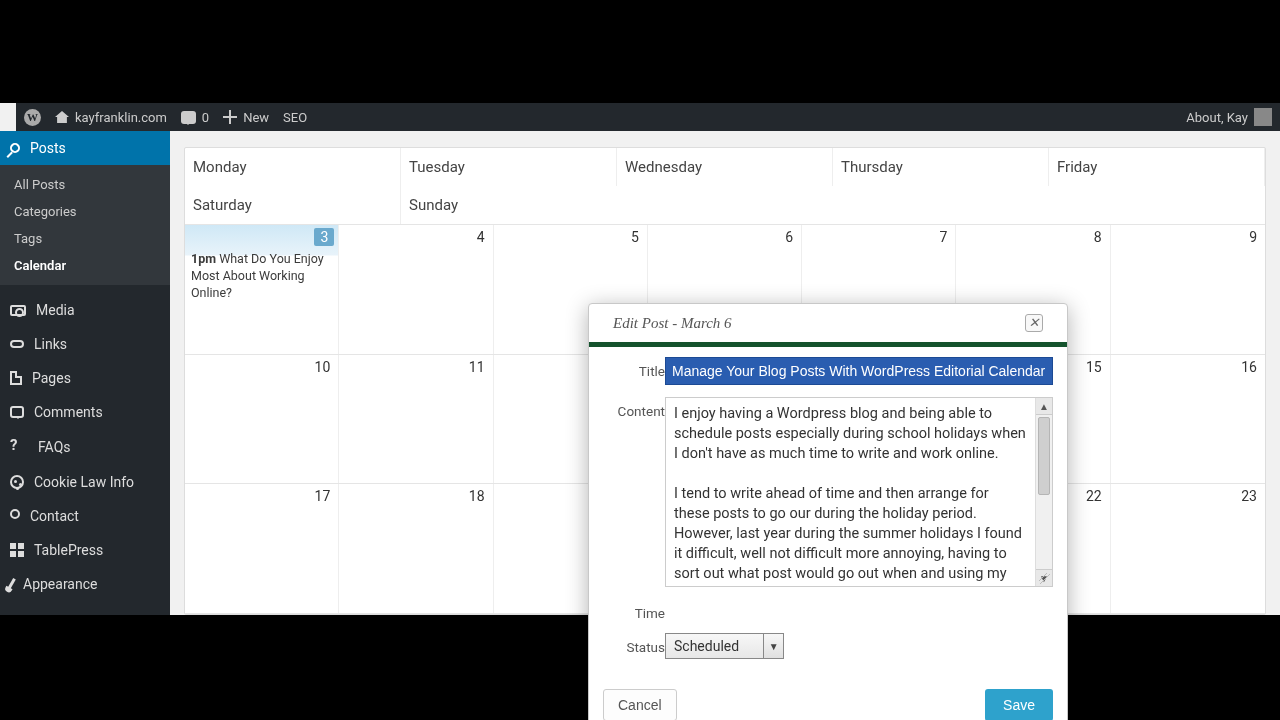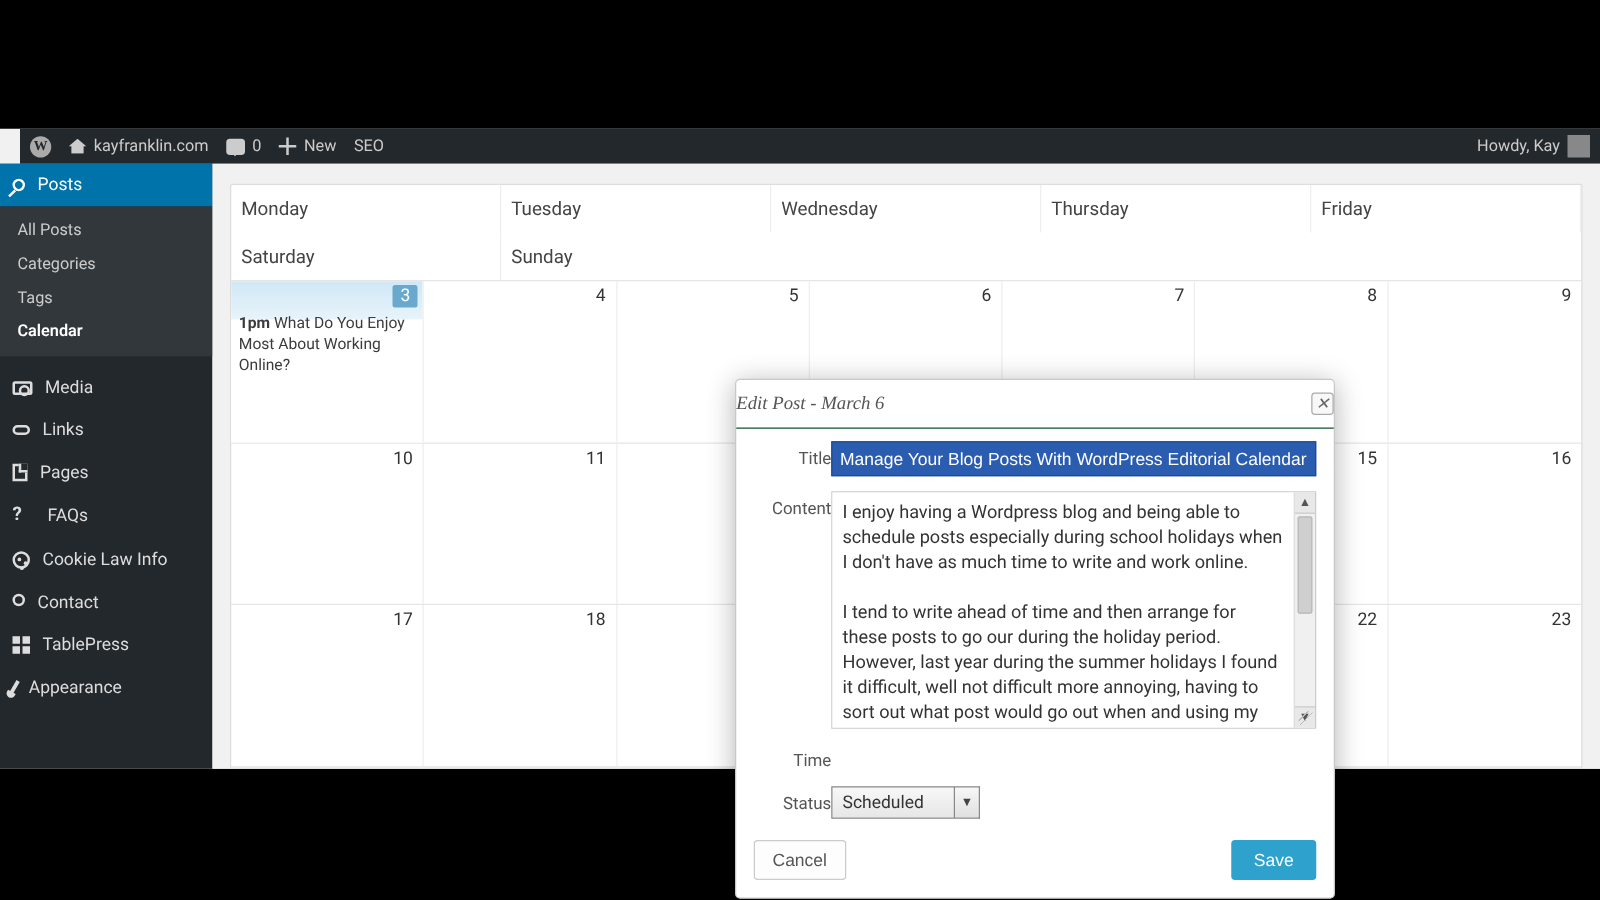--- a/index.html
+++ b/index.html
@@ -171,23 +171,23 @@
     left:588px; top:200px;
     width:480px;
     background:#fff;
     border:1px solid #c8c8c8;
     border-radius:4px;
     box-shadow:0 4px 22px rgba(0,0,0,.3);
     z-index:50;
     font-size:14px; color:#333;
   }
   .modal-title{
-    padding:10px 0;
+    padding:10px 24px;
     font-size:15px; color:#555; font-style:italic; font-family:Georgia,serif;
-    border-bottom:1px solid #14532d;
+    border-bottom:5px solid #14532d;
     display:flex; align-items:center;
   }
   .modal-close{
     margin-left:auto;
     width:18px;height:18px;border:1px solid #aaa;border-radius:3px;
     background:#f8f8f8;color:#666;font-size:13px;line-height:16px;text-align:center;
     cursor:pointer;
   }
   .modal-body{ padding:10px 14px 14px 14px; }
   .mrow{ display:flex; margin-bottom:12px; }
@@ -276,21 +276,21 @@
       <span class="ab-item">
         <span class="plus"></span>
         <span>New</span>
       </span>
       <span class="ab-item">
         <span>SEO</span>
       </span>
     </div>
     <div class="right">
       <span class="ab-item">
-        <span>Howdy, Kay</span>
+        <span>About, Kay</span>
         <span class="avatar"></span>
       </span>
     </div>
   </div>
 
   <div class="sidemenu">
     <div class="menu-item open">
       <span class="micon pin"></span>
       <span>Posts</span>
     </div>
@@ -305,20 +305,24 @@
       <span class="micon cam"></span>
       <span>Media</span>
     </div>
     <div class="menu-item">
       <span class="micon linkc"></span>
       <span>Links</span>
     </div>
     <div class="menu-item">
       <span class="micon page"></span>
       <span>Pages</span>
+    </div>
+    <div class="menu-item">
+      <span class="micon bubble"></span>
+      <span>Comments</span>
     </div>
     <div class="menu-item">
       <span class="micon qmark">?</span>
       <span>FAQs</span>
     </div>
     <div class="menu-item">
       <span class="micon cookie"></span>
       <span>Cookie Law Info</span>
     </div>
     <div class="menu-item">
@@ -452,21 +456,21 @@
             <div class="thumb"></div>
             <div class="track"></div>
             <div class="arrow dn">▼</div>
           </div>
           <div class="resize-grip"></div>
         </div>
       </div>
       <div class="mrow">
         <div class="mlabel">Time</div>
       </div>
-      <div class="mrow" style="margin-bottom:3px;">
+      <div class="mrow" style="margin-bottom:16px;">
         <div class="mlabel">Status</div>
         <div class="mfield statuswrap">
           <div class="statussel">Scheduled</div>
           <div class="selarrow">▼</div>
         </div>
       </div>
     </div>
     <div class="modal-foot">
       <button class="btn-cancel">Cancel</button>
       <button class="btn-save">Save</button>

